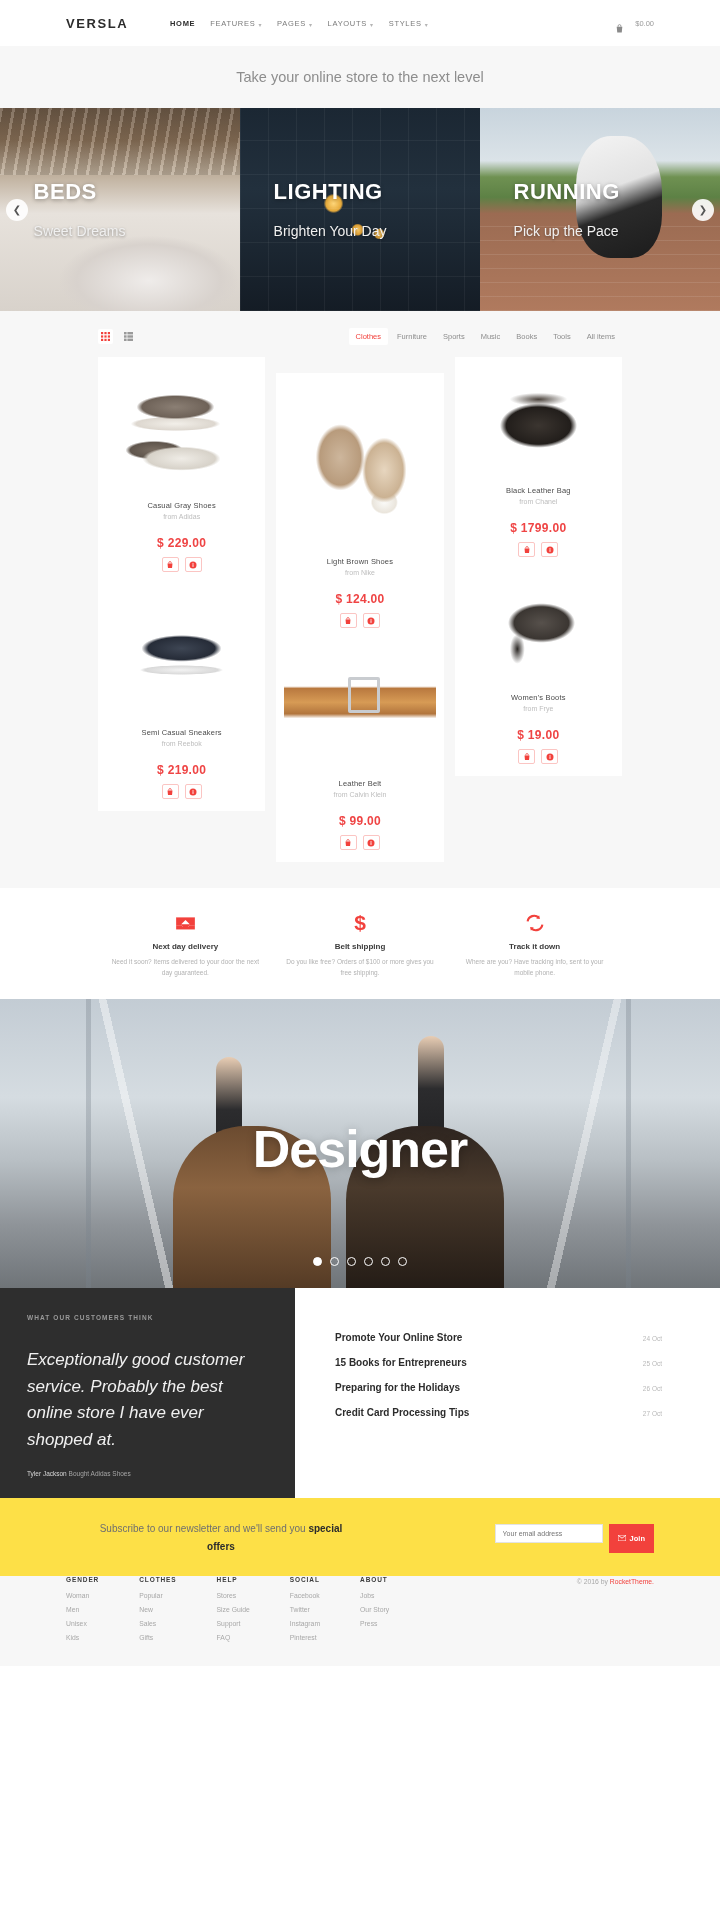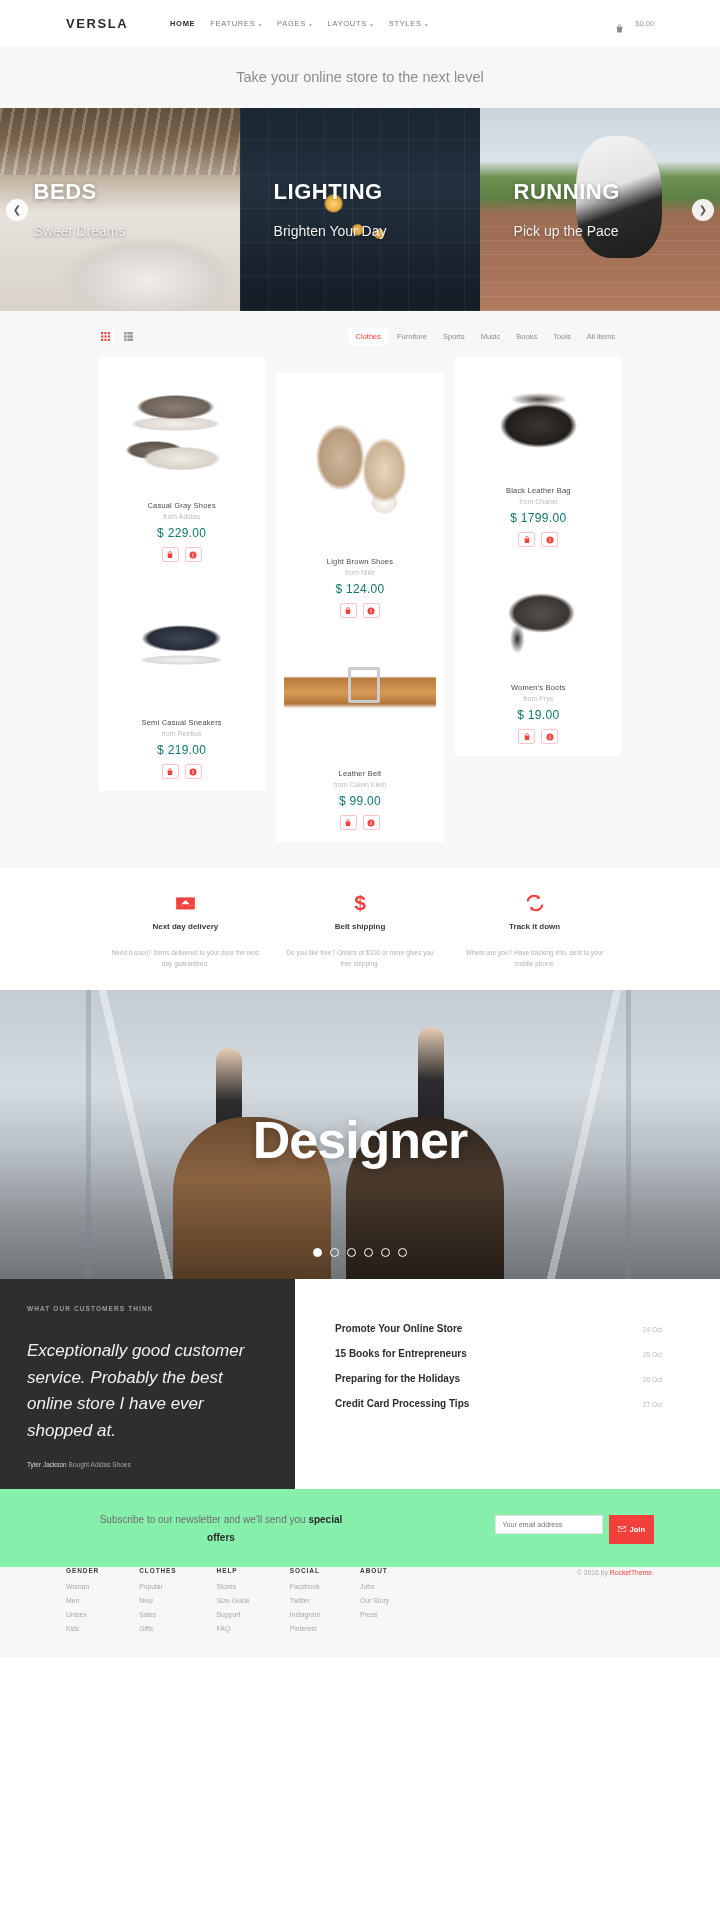--- a/index.html
+++ b/index.html
@@ -60,21 +60,21 @@
   .cats{display:flex;align-items:center;gap:2px}
   .cat{font-size:7.5px;color:#8d8d8d;padding:4px 7px;border-radius:2px;cursor:pointer;white-space:nowrap}
   .cat.on{background:#fff;color:#f2413c}
 
   .grid{width:524px;margin:10px auto 0;display:flex;gap:11px;align-items:flex-start}
   .col{flex:1;display:flex;flex-direction:column;}
   .card{background:#fff;padding:10px 8px 12px;text-align:center;position:relative}
   .ph{height:120px;margin:4px 0 10px;position:relative;overflow:hidden}
   .pname{font-size:7.5px;color:#4a4a4a;letter-spacing:.2px}
   .pbrand{font-size:7px;color:#bdbdbd;margin-top:3px}
-  .pprice{font-size:12px;color:#0f766e;font-weight:400;margin-top:6px;letter-spacing:.3px}
+  .pprice{font-size:12px;color:#ef4444;font-weight:700;margin-top:16px;letter-spacing:.3px}
   .pacts{display:flex;gap:6px;justify-content:center;margin-top:7px}
   .pbtn{width:17px;height:15px;border:1px solid #fbc5c3;border-radius:2px;display:flex;align-items:center;justify-content:center;cursor:pointer}
   .pbtn svg{display:block}
   .shoe-a{background:
     radial-gradient(ellipse 54px 17px at 46% 30%,#8b7f74 0%,#6e6258 62%,transparent 72%),
     radial-gradient(ellipse 56px 9px at 46% 44%,#f2efe9 0%,#ddd7cf 70%,transparent 80%),
     radial-gradient(ellipse 52px 16px at 50% 73%,#efece6 0%,#d7d2c9 65%,transparent 75%),
     radial-gradient(ellipse 40px 13px at 32% 66%,#7a6e63 0%,#5f554c 60%,transparent 72%),#fff}
   .shoe-b{background:
     radial-gradient(ellipse 34px 46px at 37% 44%,#cdb69c 0%,#b89b7c 60%,transparent 72%),
@@ -90,21 +90,21 @@
     linear-gradient(180deg,#fff 0%,#fff 28%,#b9793f 30%,#d79b55 42%,#b2753d 52%,#fff 56%,#fff 100%),#fff}
   .belt-a:after{content:"";position:absolute;left:42%;top:20%;width:26px;height:30px;border:3px solid #c9ccd0;border-radius:2px}
   .boot-a{background:
     radial-gradient(ellipse 44px 26px at 52% 40%,#57514c 0%,#3b3632 62%,transparent 76%),
     radial-gradient(ellipse 10px 20px at 36% 66%,#2c2825 0%,transparent 74%),#fff}
 
   
   .services{background:#fff;padding:24px 0 20px;display:flex;width:524px;margin:0 auto}
   .svc{flex:1;text-align:center;padding:0 10px}
   .svc .ico{height:22px;display:flex;align-items:center;justify-content:center;color:#f2413c;margin-bottom:8px}
-  .svc h4{font-size:8px;color:#3b3b3b;font-weight:700;margin-bottom:16px}
+  .svc h4{font-size:8px;color:#3b3b3b;font-weight:700;margin-bottom:5px}
   .svc p{font-size:6.5px;color:#b2b2b2;line-height:1.75}
 
   
   .banner{position:relative;height:289px;overflow:hidden;
     background:linear-gradient(180deg,#c3ccd4 0%,#d5dce1 34%,#b8bfc4 56%,#8f9499 78%,#6f7478 100%)}
   .banner .bridge{position:absolute;left:0;right:0;top:0;bottom:0;
     background:
       linear-gradient(77deg,transparent 0 21%,rgba(255,255,255,.45) 21% 22%,transparent 22% 100%),
       linear-gradient(103deg,transparent 0 78%,rgba(255,255,255,.4) 78% 79%,transparent 79% 100%),
       linear-gradient(90deg,transparent 0 12%,rgba(120,130,140,.35) 12% 12.7%,transparent 12.7% 100%),
@@ -126,21 +126,21 @@
   .testi .lbl{font-size:6.5px;letter-spacing:1.1px;color:#9a9a9a;font-weight:700;text-transform:uppercase}
   .testi blockquote{margin-top:26px;font-size:17px;line-height:1.58;color:#f0f0f0;font-style:italic;font-weight:300}
   .testi .by{margin-top:16px;font-size:6.5px;color:#a5a5a5}
   .testi .by b{color:#d8d8d8;font-weight:400}
   .blog{flex:1;background:#fff;padding:44px 58px 0 40px}
   .post{display:flex;align-items:baseline;justify-content:space-between;margin-bottom:14px}
   .post .t{font-size:10px;font-weight:700;color:#2c2c2c;cursor:pointer}
   .post .d{font-size:6.5px;color:#b9b9b9}
 
   
-  .news{background:#86efac;padding:22px 16px 18px;position:relative;height:78px}
+  .news{background:#fde047;padding:22px 16px 18px;position:relative;height:78px}
   .news .txt{position:absolute;left:86px;top:22px;width:270px;text-align:center;font-size:10px;color:#6f6f6f;line-height:1.85}
   .news .txt b{color:#2c2c2c}
   .news .form{position:absolute;right:66px;top:26px;display:flex;gap:6px}
   .news input{width:108px;height:19px;border:1px solid #e3e3e3;background:#fff;padding:0 7px;font-size:7px;color:#9f9f9f;font-family:"Liberation Sans",sans-serif}
   .news button{height:29px;padding:0 9px;background:#f2413c;border:0;color:#fff;font-size:7.5px;font-weight:700;display:flex;align-items:center;gap:4px;cursor:pointer;font-family:"Liberation Sans",sans-serif}
 
   
   .footer{background:#f7f7f7;padding:0 66px 18px;display:flex;justify-content:space-between}
   .fcols{display:flex;gap:40px}
   .fcol h5{font-size:6.5px;letter-spacing:.9px;color:#3b3b3b;font-weight:700;margin-bottom:9px;text-transform:uppercase}

